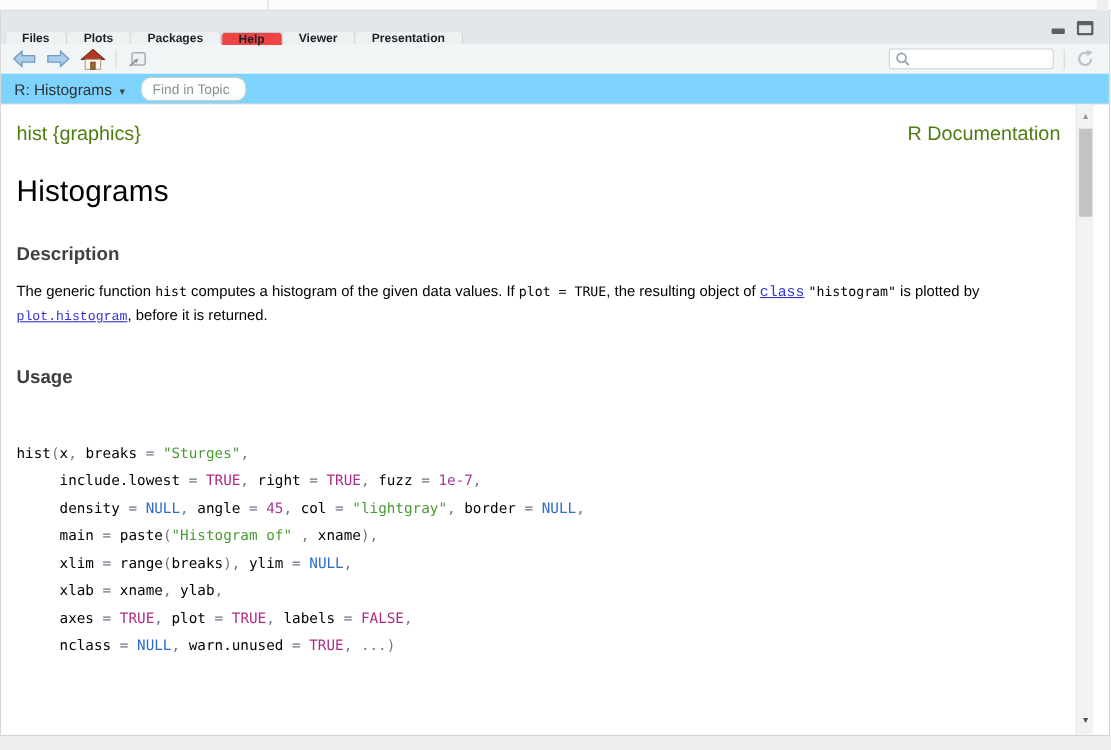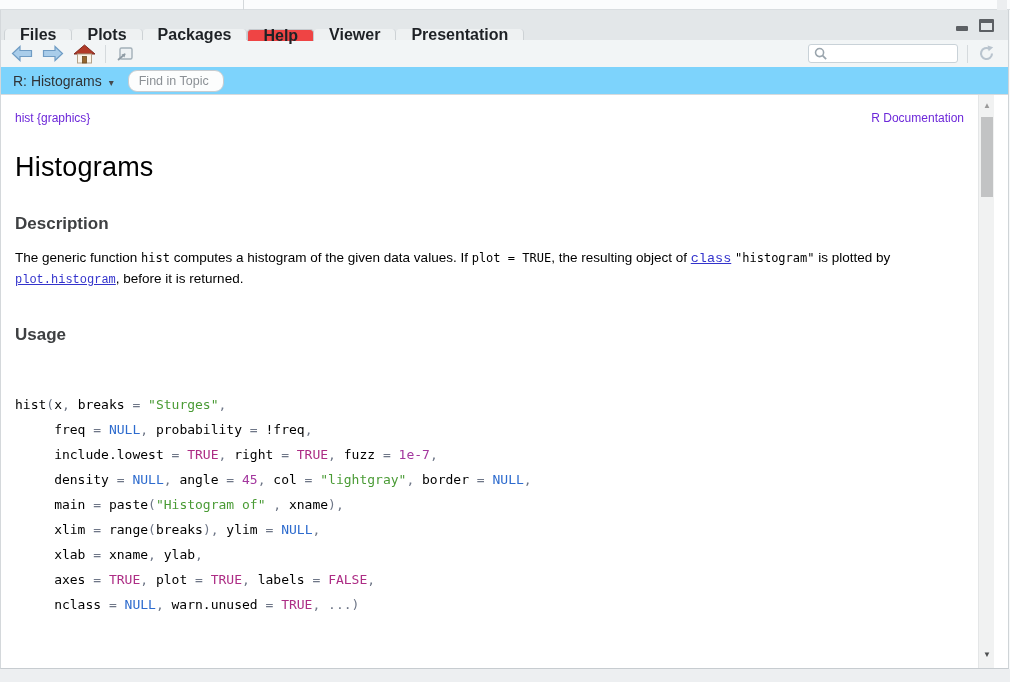--- a/index.html
+++ b/index.html
@@ -27,21 +27,21 @@
   }
   .below-pane { position:absolute; top:669px; left:0; width:1010px; height:13px; background:#edeff1; }
 
   
   .tabbar {
     height:30px; background:#e3e7e9; display:flex; align-items:stretch;
     padding-left:3px; flex:0 0 auto; position:relative;
   }
   .tab {
     display:flex; align-items:center; padding:0 15px;
-    font-size:16px; font-weight:bold; color:#1e2226;
+    font-size:11px; font-weight:bold; color:#1e2226;
     background:#eef1f2; border-right:1px solid #cdd2d5; cursor:pointer;
     margin-top:19px; border-top-left-radius:4px; border-top-right-radius:4px;
   }
   .tab:first-child { border-left:1px solid #cdd2d5; }
   .tab.active {
     background:#ef4444; border:1px solid #c5cace; border-bottom:none;
     position:relative; z-index:2; margin-bottom:-1px;
   }
   .win-controls { margin-left:auto; display:flex; align-items:center; gap:9px; padding-right:14px; }
   .win-btn { width:15px; height:13px; position:relative; cursor:pointer; }
@@ -72,21 +72,21 @@
   .find-input {
     width:96px; height:22px; border:1px solid #c7ccd0; border-radius:9px;
     background:#fcfdfd; font-size:12.5px; padding:0 10px; color:#333; outline:none;
   }
   .find-input::placeholder { color:#8b9095; }
 
   
   .content { flex:1; background:#fff; position:relative; overflow:hidden; }
   .content-inner { position:absolute; inset:0 44px 0 14px; padding-top:16px; }
 
-  .doc-header { display:flex; justify-content:space-between; font-size:12px; color:#6d28d9; }
+  .doc-header { display:flex; justify-content:space-between; font-size:18px; color:#4d7c0f; }
   .doc-title { font-size:27px; font-weight:400; color:#000; margin-top:27px; letter-spacing:0.2px; }
   .sec-heading { font-size:17px; font-weight:bold; color:#3e4042; }
   .sec-heading.desc { margin-top:31px; }
   .sec-heading.usage { margin-top:35px; }
 
   .para { margin-top:14px; font-size:13.5px; line-height:20px; color:#000; }
   .seg-code, .seg-codelink { font-family:"DejaVu Sans Mono", monospace; font-size:12px; }
   .seg-link, .seg-codelink { color:var(--link, #3333cc); text-decoration:underline; cursor:pointer;font-family:Liberation Mono, monospace; }
 
   .code-block { margin-top:22px; font-family:"DejaVu Sans Mono", monospace; font-size:13px; line-height:25px; }
@@ -191,21 +191,20 @@
         <span>hist {graphics}</span>
         <span>R Documentation</span>
       </div>
       <h1 class="doc-title">Histograms</h1>
       <h2 class="sec-heading desc">Description</h2>
       <p class="para"><span class="seg-plain">The generic function </span><span class="seg-code">hist</span><span class="seg-plain"> computes a histogram of the given data values. If </span><span class="seg-code">plot = TRUE</span><span class="seg-plain">, the resulting object of </span><span class="seg-link">class</span><span class="seg-plain"> </span><span class="seg-code">"histogram"</span><span class="seg-plain"> is plotted by </span><span class="seg-codelink">plot.histogram</span><span class="seg-plain">, before it is returned.</span></p>
       <h2 class="sec-heading usage">Usage</h2>
       <div class="code-block">
           <div class="code-line">&nbsp;</div>
           <div class="code-line"><span class="tk-pl">hist</span><span class="tk-pu">(</span><span class="tk-pl">x</span><span class="tk-pu">, </span><span class="tk-pl">breaks</span><span class="tk-pu"> = </span><span class="tk-st">"Sturges"</span><span class="tk-pu">,</span></div>
-          <div class="code-line"><span class="tk-pl">     freq</span><span class="tk-pu"> = </span><span class="tk-bl">NULL</span><span class="tk-pu">, </span><span class="tk-pl">probability</span><span class="tk-pu"> = </span><span class="tk-pl">!freq</span><span class="tk-pu">,</span></div>
           <div class="code-line"><span class="tk-pl">     include.lowest</span><span class="tk-pu"> = </span><span class="tk-kc">TRUE</span><span class="tk-pu">, </span><span class="tk-pl">right</span><span class="tk-pu"> = </span><span class="tk-kc">TRUE</span><span class="tk-pu">, </span><span class="tk-pl">fuzz</span><span class="tk-pu"> = </span><span class="tk-nu">1e-7</span><span class="tk-pu">,</span></div>
           <div class="code-line"><span class="tk-pl">     density</span><span class="tk-pu"> = </span><span class="tk-bl">NULL</span><span class="tk-pu">, </span><span class="tk-pl">angle</span><span class="tk-pu"> = </span><span class="tk-nu">45</span><span class="tk-pu">, </span><span class="tk-pl">col</span><span class="tk-pu"> = </span><span class="tk-st">"lightgray"</span><span class="tk-pu">, </span><span class="tk-pl">border</span><span class="tk-pu"> = </span><span class="tk-bl">NULL</span><span class="tk-pu">,</span></div>
           <div class="code-line"><span class="tk-pl">     main</span><span class="tk-pu"> = </span><span class="tk-pl">paste</span><span class="tk-pu">(</span><span class="tk-st">"Histogram of"</span><span class="tk-pu"> , </span><span class="tk-pl">xname</span><span class="tk-pu">)</span><span class="tk-pu">,</span></div>
           <div class="code-line"><span class="tk-pl">     xlim</span><span class="tk-pu"> = </span><span class="tk-pl">range</span><span class="tk-pu">(</span><span class="tk-pl">breaks</span><span class="tk-pu">)</span><span class="tk-pu">, </span><span class="tk-pl">ylim</span><span class="tk-pu"> = </span><span class="tk-bl">NULL</span><span class="tk-pu">,</span></div>
           <div class="code-line"><span class="tk-pl">     xlab</span><span class="tk-pu"> = </span><span class="tk-pl">xname</span><span class="tk-pu">, </span><span class="tk-pl">ylab</span><span class="tk-pu">,</span></div>
           <div class="code-line"><span class="tk-pl">     axes</span><span class="tk-pu"> = </span><span class="tk-kc">TRUE</span><span class="tk-pu">, </span><span class="tk-pl">plot</span><span class="tk-pu"> = </span><span class="tk-kc">TRUE</span><span class="tk-pu">, </span><span class="tk-pl">labels</span><span class="tk-pu"> = </span><span class="tk-kc">FALSE</span><span class="tk-pu">,</span></div>
           <div class="code-line"><span class="tk-pl">     nclass</span><span class="tk-pu"> = </span><span class="tk-bl">NULL</span><span class="tk-pu">, </span><span class="tk-pl">warn.unused</span><span class="tk-pu"> = </span><span class="tk-kc">TRUE</span><span class="tk-pu">, ...)</span></div>
         </div>
     </div>
 

